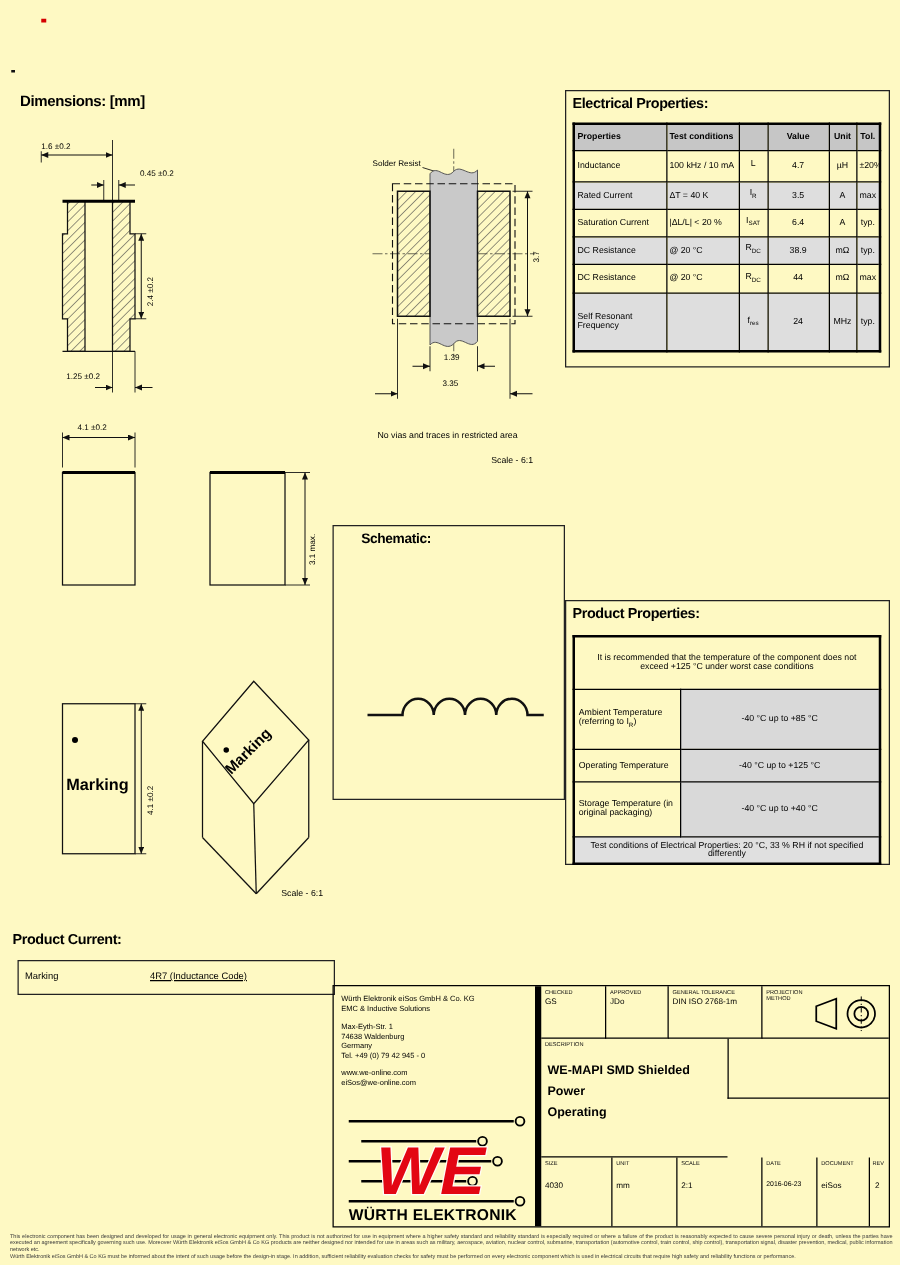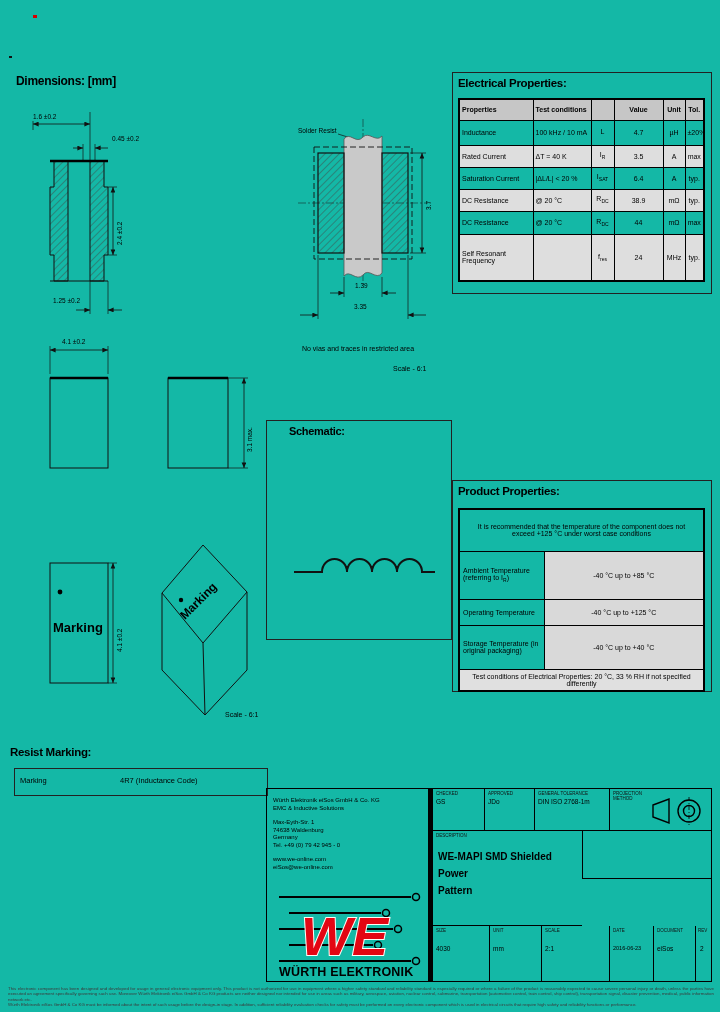--- a/index.html
+++ b/index.html
@@ -1,17 +1,17 @@
 <!DOCTYPE html>
 <html><head>
 <meta charset="utf-8">
 <style>
   html,body{margin:0;padding:0;}
   body{font-family:"Liberation Sans", sans-serif; background:#e8e6e0;}
-  #page{position:relative;width:720px;height:1012px;background:#14b8a6;overflow:hidden;color:#000;}
+  #page{position:relative;width:720px;height:1012px;background:#fef9c3;overflow:hidden;color:#000;}
   .abs{position:absolute;}
   .sec-title{font-weight:bold;font-size:12px;letter-spacing:-0.3px;white-space:nowrap;}
   .box{position:absolute;border:1px solid #222;}
   
   table{border-collapse:collapse;table-layout:fixed;}
   .etab{position:absolute;left:458px;top:98px;width:245px;border:2px solid #000;}
   .etab td,.etab th{border:1px solid #000;font-size:7px;padding:1px 2px;overflow:hidden;}
   .etab th{background:#c6c6c6;font-weight:bold;text-align:left;}
   .etab th.c{text-align:center;}
   .etab tr.z td{background:#dedede;}
@@ -259,24 +259,24 @@
     <tr style="height:44px">
       <td><span>Storage Temperature (in original packaging)</span></td>
       <td class="val">-40 °C up to +40 °C</td>
     </tr>
     <tr style="height:22px">
       <td colspan="2" class="foot">Test conditions of Electrical Properties: 20 °C, 33 % RH if not specified differently</td>
     </tr>
   </tbody>
     </table>
 
-  <div class="abs sec-title" style="left:10px;top:746px;font-size:11.5px;">Resist Marking:</div>
+  <div class="abs sec-title" style="left:10px;top:746px;font-size:11.5px;">Product Current:</div>
   <div class="box" style="left:14px;top:768px;width:252px;height:26px;">
     <span style="position:absolute;left:5px;top:7px;font-size:7.5px;">Marking</span>
-    <span style="position:absolute;left:105px;top:7px;font-size:7.5px;">4R7 (Inductance Code)</span>
+    <span style="position:absolute;left:105px;top:7px;font-size:7.5px;text-decoration:underline;">4R7 (Inductance Code)</span>
   </div>
 
   <div id="tblock">
 
     <div class="tb-cell" style="left:0;top:0;width:166px;height:192px;border-left:none;border-bottom:none;border-right:5px solid #000000;">
       <div class="addr" style="padding:8px 0 0 6px;">
         <div>Würth Elektronik eiSos GmbH &amp; Co. KG</div>
         <div>EMC &amp; Inductive Solutions</div>
         <div class="gap"></div>
         <div>Max-Eyth-Str. 1</div>
@@ -323,21 +323,21 @@
         <circle cx="38" cy="14" r="11" fill="none" stroke="#000" stroke-width="1.4"></circle>
         <circle cx="38" cy="14" r="5.5" fill="none" stroke="#000" stroke-width="1.4"></circle>
         <line x1="38" y1="0" x2="38" y2="28" stroke="#000" stroke-width="0.8" stroke-dasharray="4 2 1 2"></line>
       </svg>
     </div>
 
     <div class="tb-cell" style="left:166px;top:42px;width:149px;height:95px;border-left:none;">
       <div class="tb-label">DESCRIPTION</div>
       <div style="font-size:10px;font-weight:bold;padding:10px 0 0 5px;line-height:17px;">
         <div>WE-MAPI SMD Shielded Power</div>
-        <div>Pattern</div>
+        <div>Operating</div>
       </div>
     </div>
 
     <div class="tb-cell" style="left:315px;top:42px;width:129px;height:48px;"></div>
 
 
     <div class="tb-cell" style="left:166px;top:137px;width:56px;height:55px;border-left:none;border-bottom:none;">
       <div class="tb-label">SIZE</div>
       <div class="tb-val" style="padding-top:12px;">4030</div>
     </div>

